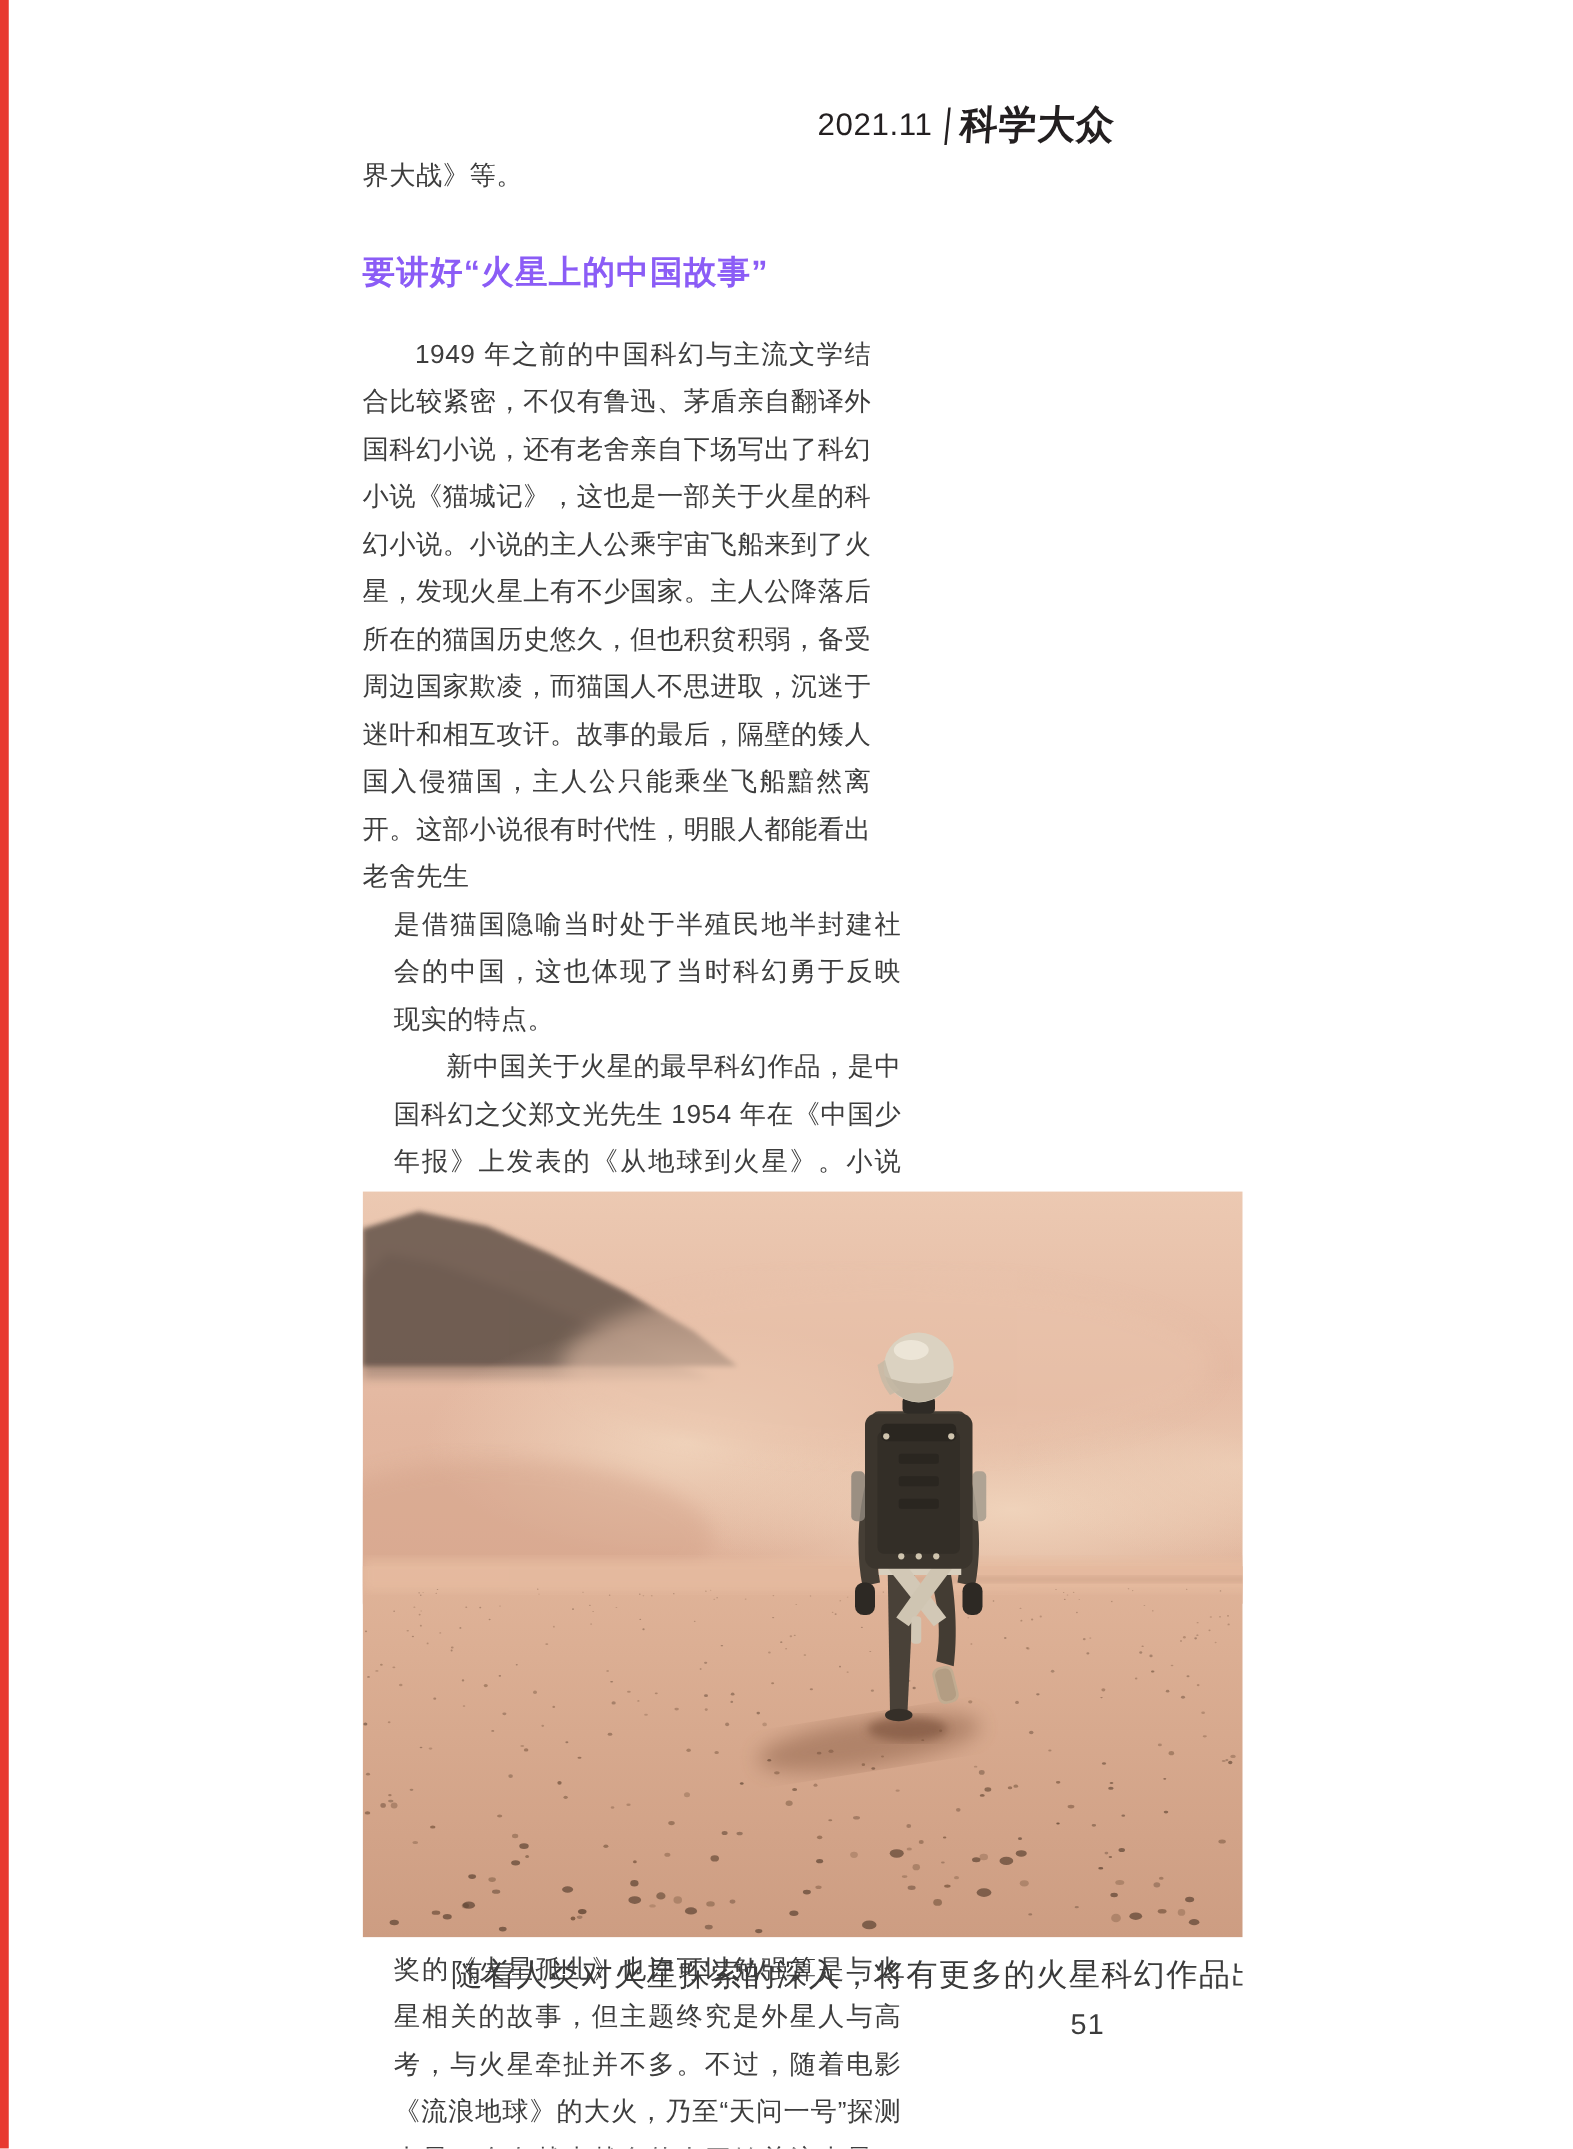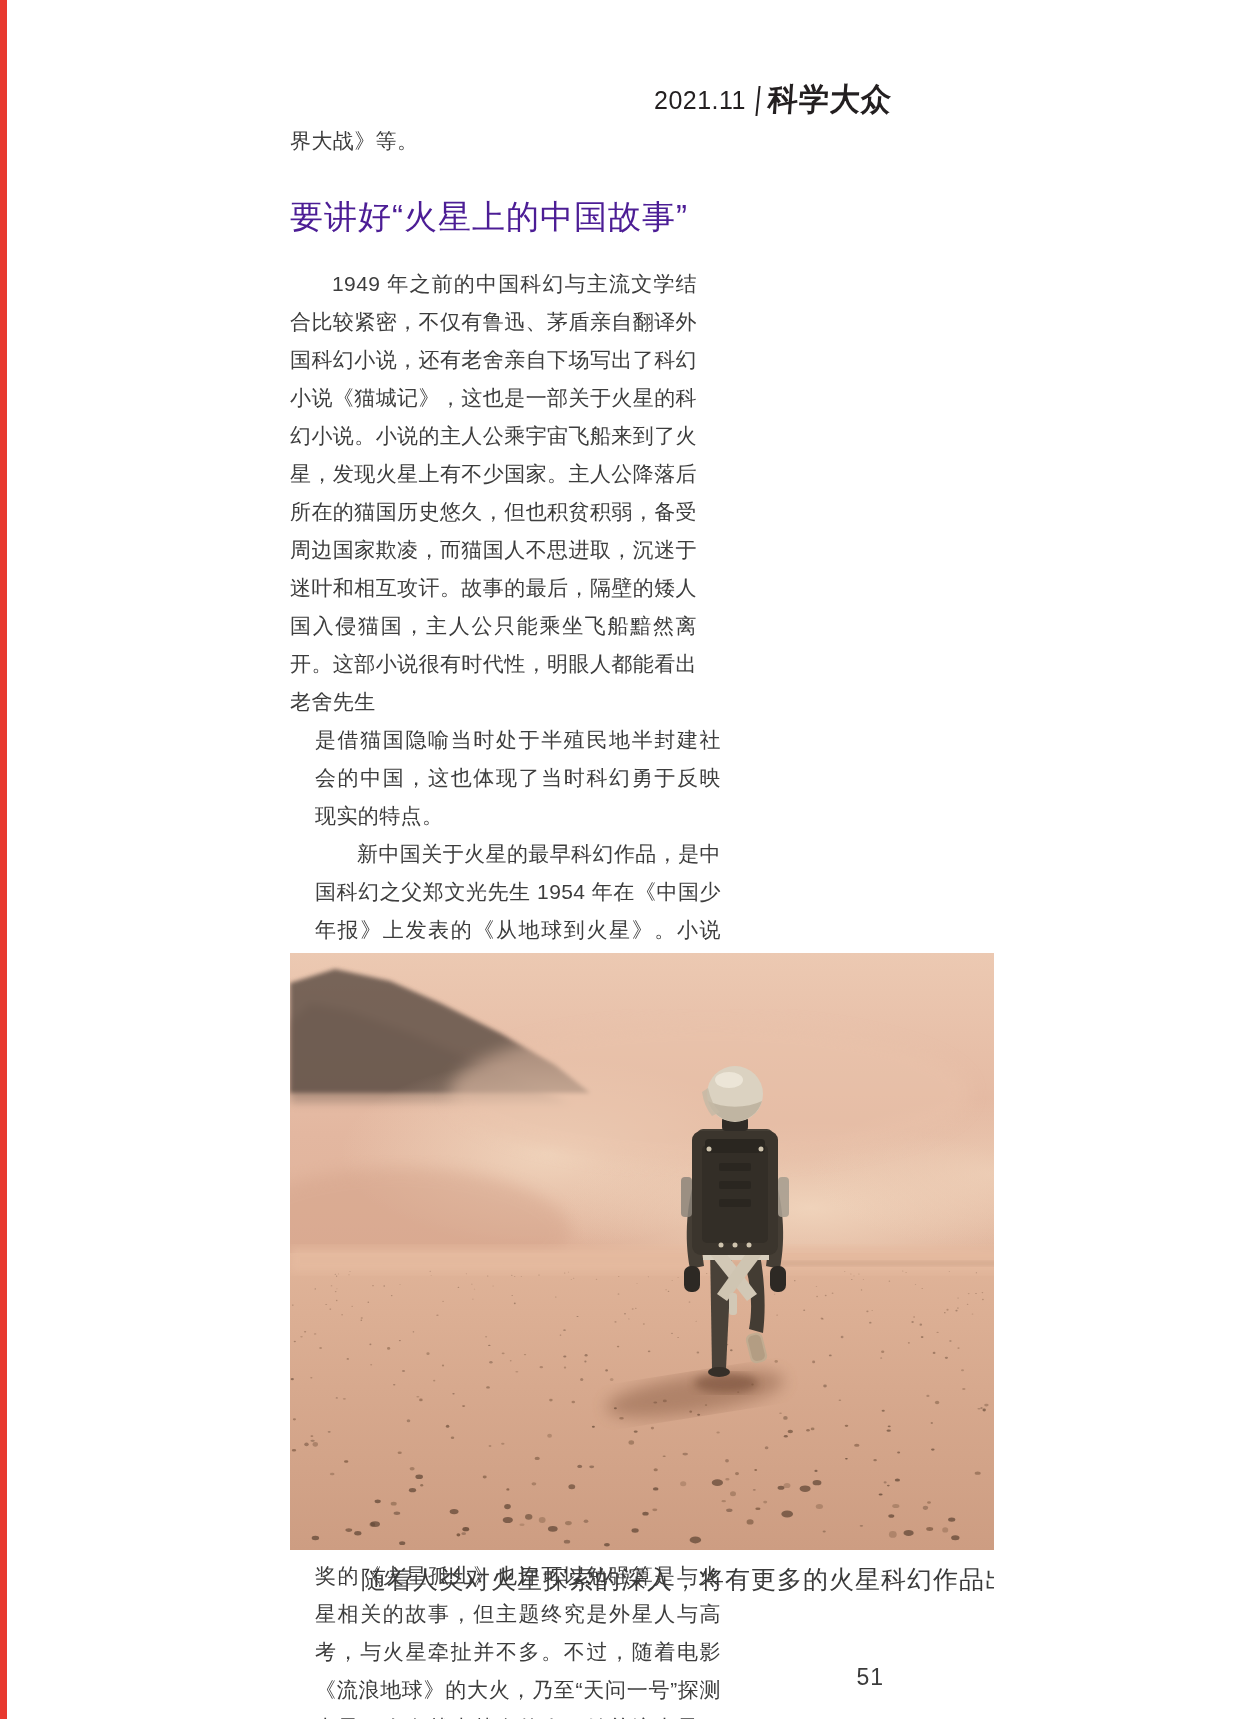--- a/index.html
+++ b/index.html
@@ -43,21 +43,21 @@
   .col{
     width:407px;
     font-size:21px;line-height:38px;letter-spacing:.4px;
     color:#3d3d3d;
     text-align:justify;
   }
   .col.right{width:406px;margin-left:25px;}
   .col p{margin:0;}
   .col p.indent{text-indent:2em;}
   .section-heading{
-    font-size:33px;font-weight:400;color:#4c1d95;
+    font-size:26px;font-weight:700;color:#8b5cf6;
     letter-spacing:1px;line-height:30px;
     margin:42px 0 33px 0;
     text-align:left;
   }
   .editor-credit{
     font-family:"Liberation Serif", serif;
     font-size:20px;color:#333;
     text-align:right;
     margin-top:8px;
     padding-right:6px;
@@ -72,21 +72,21 @@
   
   .caption{
     position:absolute;left:290px;top:1563px;width:835px;
     box-sizing:border-box;padding-right:88px;
     text-align:right;
     font-family:"Liberation Serif", serif;
     font-size:25px;color:#3a3a3a;letter-spacing:1px;
   }
   
   .page-number{
-    position:absolute;top:1664px;right:110px;
+    position:absolute;top:1606px;right:110px;
     font-size:23px;color:#3c3c3c;letter-spacing:1px;
   }
 </style>
 </head>
 <body>
 
 <div id="page">
 
   <div class="red-strip"></div>
 

